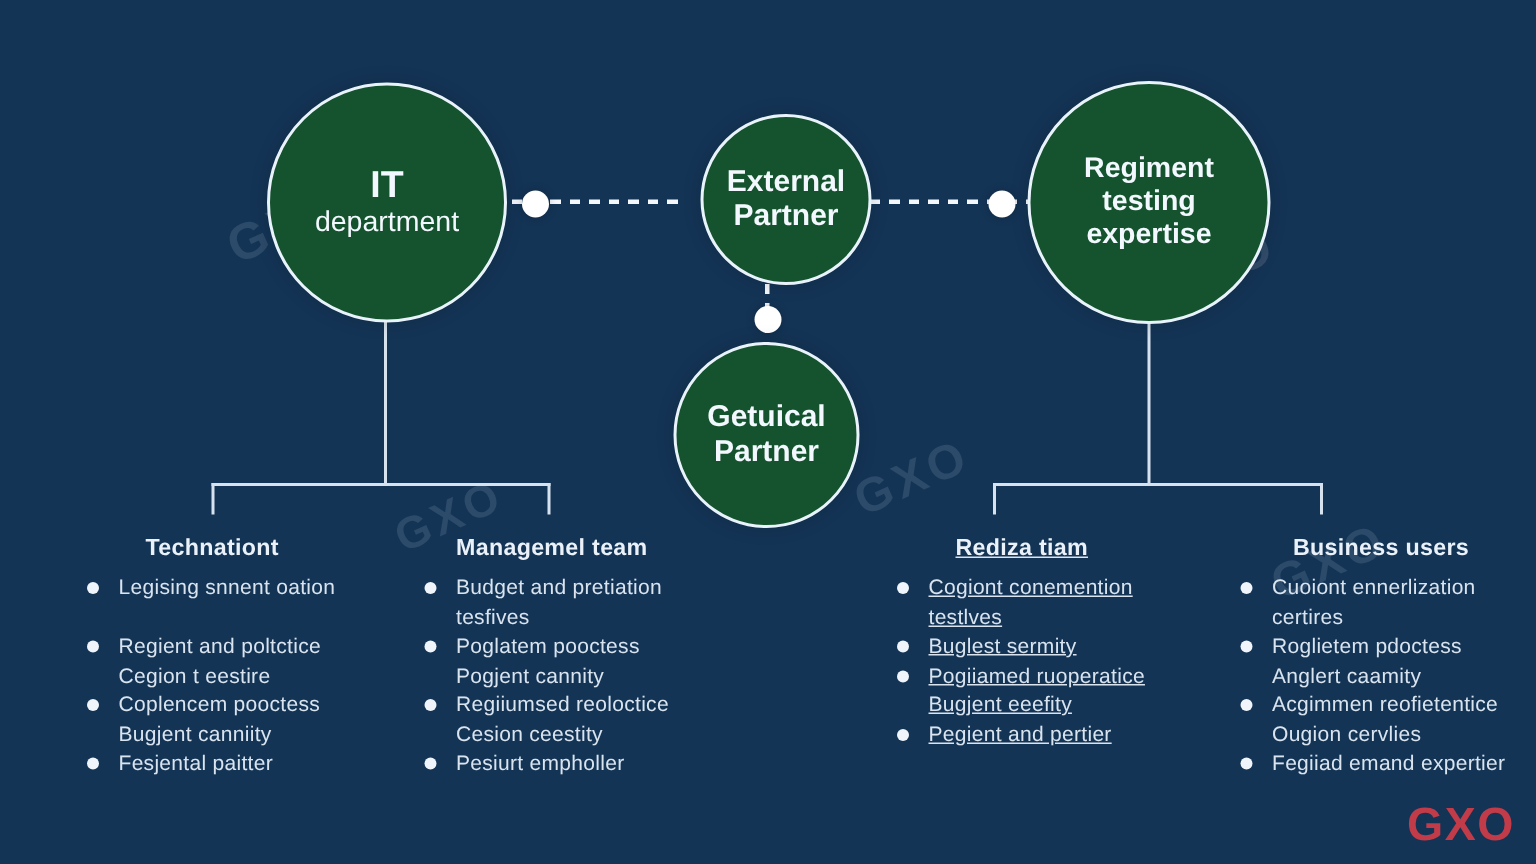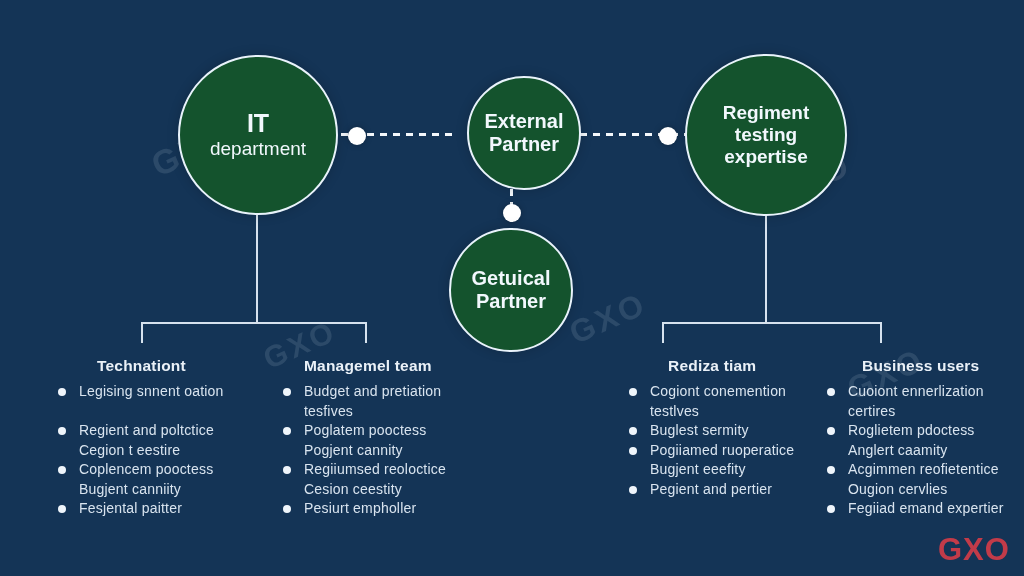--- a/index.html
+++ b/index.html
@@ -176,21 +176,21 @@
           </div>
         </div>
         <div class="item">
           <span class="dot"></span>
           <div class="lines">
             <div class="line">Pesiurt empholler</div>
           </div>
         </div>
       </div>
   </div>
-  <div class="col" style="left:626px; top:357px;">
+  <div class="col" style="left:595px; top:357px;text-decoration:underline;">
     <span class="col-header" style="margin-left:42px;">Rediza tiam</span>
     <div>
         <div class="item">
           <span class="dot"></span>
           <div class="lines">
             <div class="line">Cogiont conemention</div>
             <div class="line">testlves</div>
           </div>
         </div>
         <div class="item">

